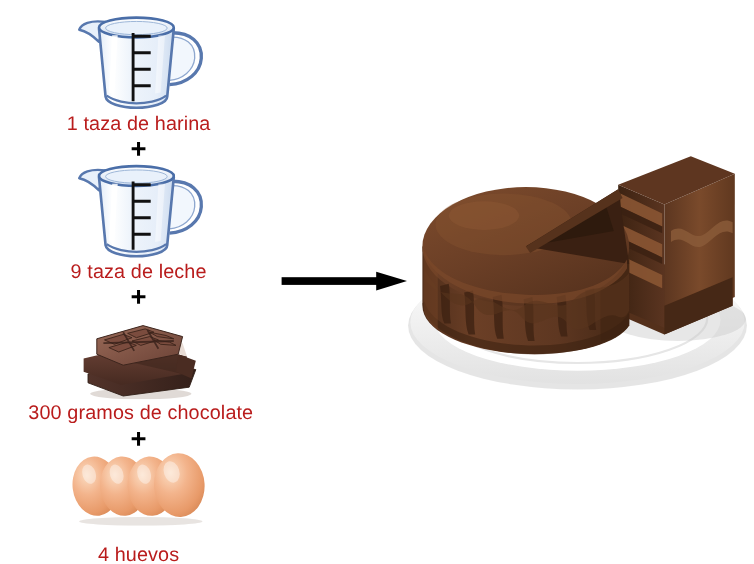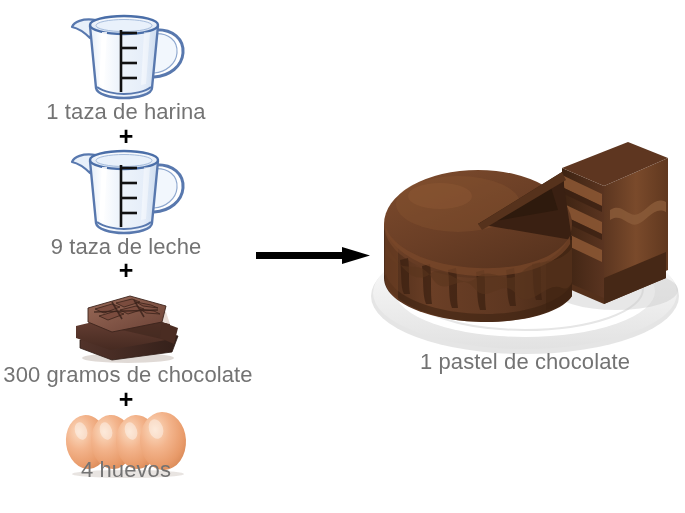--- a/index.html
+++ b/index.html
@@ -1,22 +1,22 @@
 <!DOCTYPE html>
 <html><head>
 <meta charset="utf-8">
 <style>
   html,body{margin:0;padding:0;background:#ffffff;}
   body{width:685px;height:513px;position:relative;overflow:hidden;
        font-family:"Liberation Sans",sans-serif;color:#000;}
   .stage{position:absolute;left:0;top:0;width:685px;height:513px;}
 
   
-  .cap{position:absolute;text-align:center;font-size:22px;line-height:20px;
-       color:#737373;white-space:nowrap;letter-spacing:.1px;}
+  .cap{position:absolute;text-align:center;font-size:18px;line-height:20px;
+       color:#b91c1c;white-space:nowrap;letter-spacing:.1px;}
   .plus{position:absolute;text-align:center;font-size:25px;line-height:25px;
         font-weight:bold;color:#000;white-space:nowrap;}
 
   
   .col{position:absolute;left:0;top:0;width:252px;height:513px;}
 
   
   .cup{position:absolute;width:122px;height:93px;}
   .cup svg{display:block;width:100%;height:100%;}
 
@@ -198,21 +198,21 @@
         </g>
         <g fill="#ffffff" opacity="0.40">
           <ellipse cx="19" cy="25" rx="6" ry="9" transform="rotate(-18 19 25)"></ellipse>
           <ellipse cx="44" cy="25" rx="6" ry="9" transform="rotate(-18 44 25)"></ellipse>
           <ellipse cx="69" cy="25" rx="6" ry="9" transform="rotate(-18 69 25)"></ellipse>
           <ellipse cx="94" cy="23" rx="7" ry="10" transform="rotate(-18 94 23)"></ellipse>
         </g>
       </svg>
     </div>
 
-    <div class="cap" style="left:0px;top:460px;width:252px;text-align:center;">4 huevos</div>
+    <div class="cap" style="left:0px;top:494px;width:252px;text-align:center;">4 huevos</div>
   </div>
 
   <div class="arrow" style="left:254px;top:241px;">
     <svg viewBox="0 0 120 30" xmlns="http://www.w3.org/2000/svg">
       <rect x="2" y="11" width="92" height="7" fill="#000000"></rect>
       <path d="M88 6 L116 14.5 L88 23 Z" fill="#000000"></path>
     </svg>
   </div>
 
   <div class="cake" style="left:366px;top:128px;">
@@ -307,15 +307,14 @@
                C190 140 172 128 156 144 C140 160 126 136 110 150
                C94 164 80 134 64 146 C48 158 34 138 20 118 Z" fill="#5a341e" opacity="0.55"></path>
 
       <path d="M18 148 C22 176 70 194 120 194 C162 194 198 182 206 166
                L206 156 C196 174 160 186 120 186 C72 186 26 170 20 146 Z" fill="#3a2011" opacity="0.55"></path>
 
       <path d="M19 98 L19 150 C19 158 24 166 32 172 L32 116 C24 110 20 104 19 98 Z" fill="#7a4829" opacity="0.45"></path>
     </svg>
   </div>
 
-  <div class="cap" style="left:366px;top:352px;width:318px;">1 pastel de chocolate</div>
 
 </div>
 
 </body></html>

